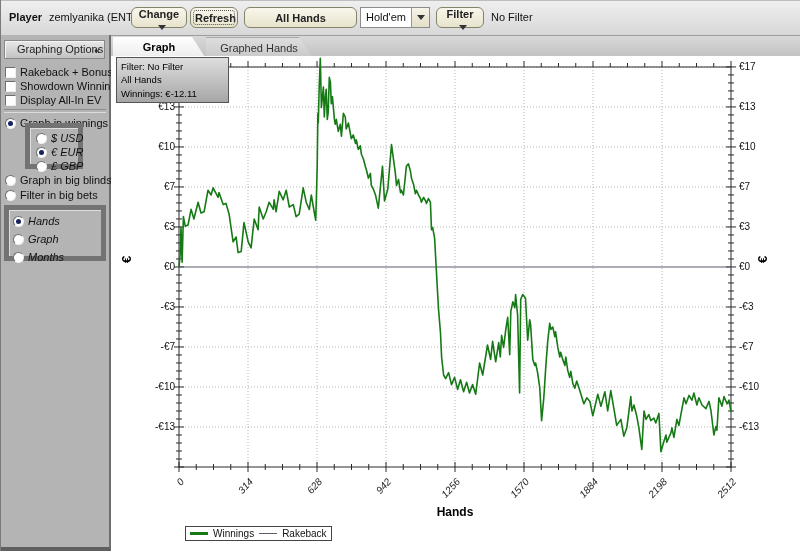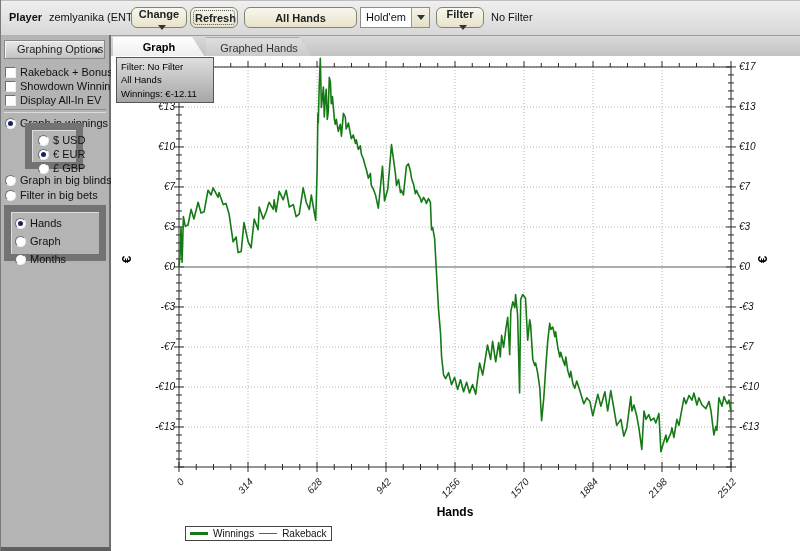--- a/index.html
+++ b/index.html
@@ -35,42 +35,42 @@
   .opt-row{position:relative;height:14px;line-height:14px;padding-left:4px;white-space:nowrap;}
   .box{display:inline-block;vertical-align:middle;margin-right:4px;background:#fff;
        border:1px solid;border-color:#6d6d6d #eee #eee #6d6d6d;box-sizing:border-box;}
   .checkbox-glyph{width:11px;height:11px;}
   .radio-glyph{width:11px;height:11px;border-radius:50%;position:relative;}
   .radio-glyph.sel::after{content:"";position:absolute;left:2px;top:2px;width:5px;height:5px;
        border-radius:50%;background:#16245e;}
   .opt-label{vertical-align:middle;color:#111;}
   .sb-sep{position:absolute;left:3px;width:102px;height:2px;border-top:1px solid #8c8c8c;
           border-bottom:1px solid #dcdcdc;}
-  .sb-box{position:absolute;border:7px solid #737373;box-shadow:inset 1px 1px 0 #dedede;
-          box-sizing:border-box;}
+  .sb-box{position:absolute;border:5px solid #737373;box-shadow:inset 1px 1px 0 #dedede;
+          box-sizing:border-box;font-style:italic;}
   
   .tabstrip{position:absolute;left:110px;top:35px;right:0;height:21px;
             background:linear-gradient(#d9d9d9,#c3c3c3);border-top:1px solid #9d9d9d;box-sizing:border-box;}
   .tab{position:absolute;top:1px;height:20px;line-height:20px;text-align:center;cursor:default;
        clip-path:polygon(0 0,calc(100% - 13px) 0,100% 100%,0 100%);}
   .tab.active{left:2px;width:92px;background:linear-gradient(#fefefe,#ededed);font-weight:bold;color:#000;}
   .tab.inactive{left:95px;width:106px;background:linear-gradient(#dedede,#c9c9c9);color:#333;
        border-top:1px solid #aaa;box-sizing:border-box;}
   
   .chartpanel{position:absolute;left:110px;top:56px;right:0;bottom:0;background:#fff;}
   #chart-svg{position:absolute;left:0;top:0;}
-  .ylab{position:absolute;width:40px;font-size:10px;color:#111;font-style:italic;}
+  .ylab{position:absolute;width:40px;font-size:10px;color:#111;}
   .ylab.left{text-align:right;}
   .ylab.right{text-align:left;}
   .xlab{position:absolute;width:36px;text-align:right;font-size:10px;font-style:italic;color:#222;
         transform:rotate(-48deg);transform-origin:100% 0;}
   .axis-title-x{position:absolute;font:bold 12px "Liberation Sans",sans-serif;color:#000;text-align:center;}
   .axis-title-y{position:absolute;font:bold 13px "Liberation Sans",sans-serif;color:#000;
         transform:rotate(-90deg);}
-  .tooltipbox{position:absolute;left:5px;top:1px;width:98px;
+  .tooltipbox{position:absolute;left:5px;top:1px;width:113px;
         background:linear-gradient(#dedede,#a6a6a6);border:1px solid #555;
         font-size:9.5px;line-height:1.4;padding:2px 4px;color:#000;z-index:5;box-sizing:border-box;}
   .legend{position:absolute;border:1px solid #444;background:#fff;font-size:10px;
         display:flex;align-items:center;padding:0 4px;gap:5px;box-sizing:border-box;}
   .legend .sample{display:inline-block;width:18px;height:0;border-top-width:3px;border-top-style:solid;}
   .legend .sample.thin{border-top-width:1px;}
 </style>
 </head>
 <body>
 

